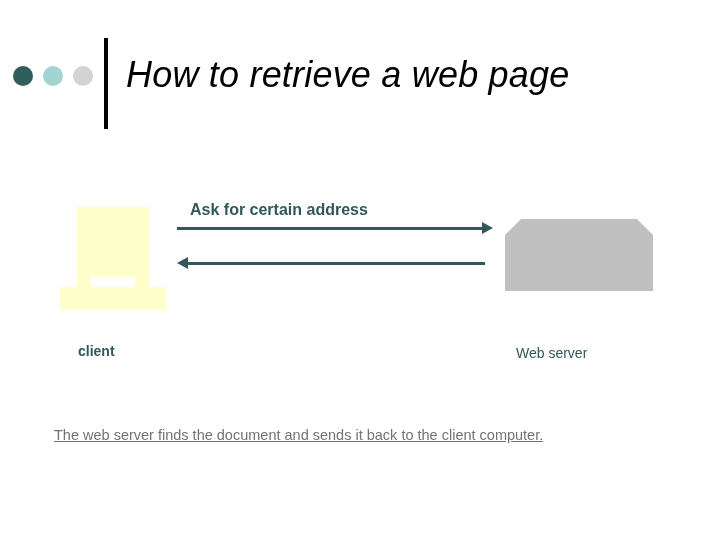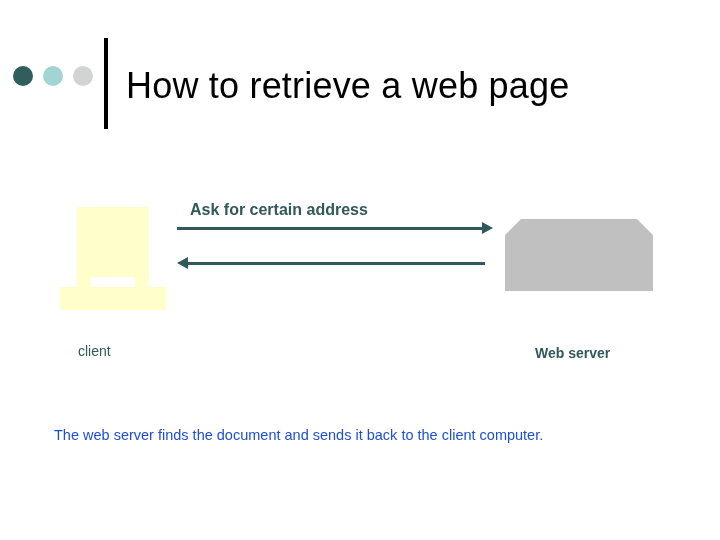--- a/index.html
+++ b/index.html
@@ -35,28 +35,29 @@
     left: 104px;
     top: 38px;
     width: 4px;
     height: 91px;
     background: #000000;
   }
 
   #slide-title {
     position: absolute;
     left: 126px;
-    top: 64px;
+    top: 53px;
     width: 580px;
     font-size: 36px;
     font-weight: normal;
     color: #000000;
     letter-spacing: 0.2px;
     line-height: 44px;
     white-space: nowrap;
+    font-style: italic;
   }
 
   
   #client-shape {
     position: absolute;
     left: 60px;
     top: 207px;
     width: 106px;
     height: 103px;
   }
@@ -149,43 +150,43 @@
     font-size: 16px;
     font-weight: bold;
     color: #31585a;
     white-space: nowrap;
   }
   #client-label {
     position: absolute;
     left: 78px;
     top: 343px;
     font-size: 14px;
-    font-weight: normal;
+    font-weight: bold;
     color: #31585a;
     white-space: nowrap;
   }
   #server-label {
     position: absolute;
     left: 516px;
     top: 345px;
     font-size: 14px;
-    font-weight: bold;
+    font-weight: normal;
     color: #31585a;
     white-space: nowrap;
-    margin-left: 19px;
   }
   #caption {
     position: absolute;
     left: 54px;
     top: 427px;
     width: 620px;
     font-size: 14.5px;
     font-weight: normal;
-    color: #1d4ed8;
-    white-space: nowrap;
+    color: #737373;
+    white-space: nowrap;
+    text-decoration: underline;
   }
 </style>
 </head>
 <body>
 
 <div id="slide">
 
   <div class="deco-dot" id="dot-1"></div>
   <div class="deco-dot" id="dot-2"></div>
   <div class="deco-dot" id="dot-3"></div>

